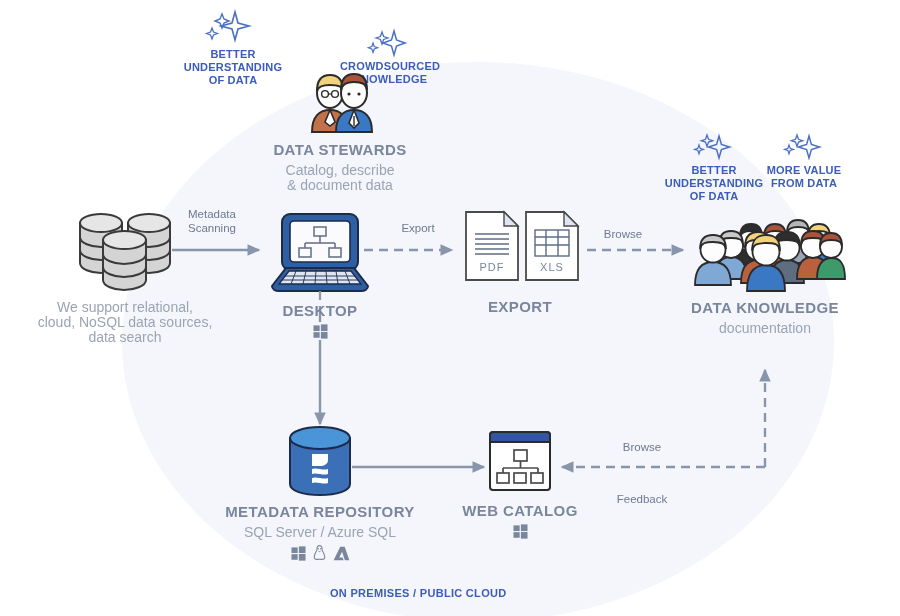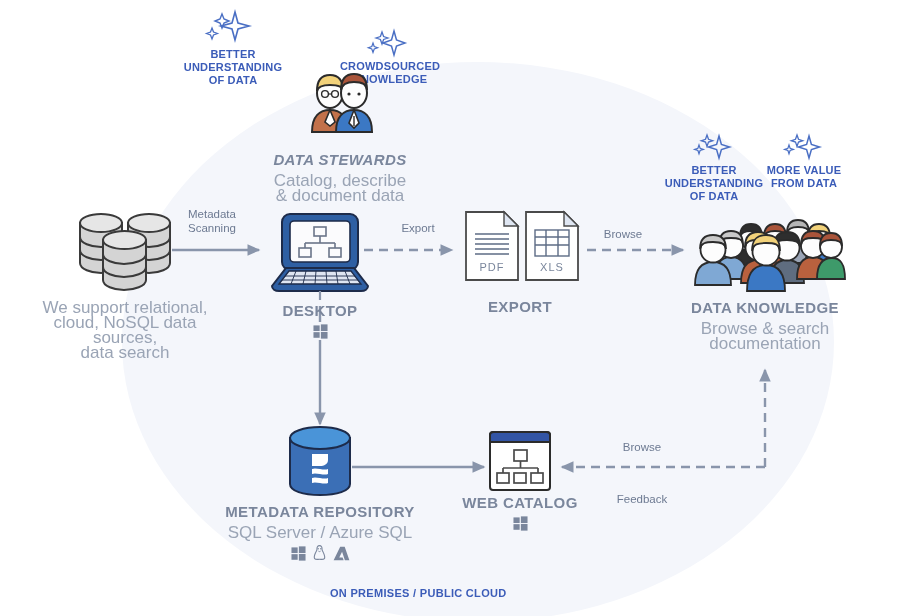--- a/index.html
+++ b/index.html
@@ -6,21 +6,21 @@
   body{width:900px;height:616px;overflow:hidden;
        font-family:"Liberation Sans","DejaVu Sans",sans-serif;}
   #stage{position:relative;width:900px;height:616px;background:#fff;}
 
   .blob{position:absolute;background:#f4f6fb;border-radius:50%;}
   #blob-main{left:122px;top:62px;width:712px;height:560px;}
 
   .node{position:absolute;text-align:center;}
   .title{font-size:15px;font-weight:bold;color:#7a869c;letter-spacing:.4px;
          white-space:nowrap;}
-  .sub{font-size:17px;color:#9aa4b5;line-height:15px;margin-top:5px;}
+  .sub{font-size:14px;color:#9aa4b5;line-height:15px;margin-top:5px;}
   .badge{font-size:11px;font-weight:bold;color:#3b5cb8;line-height:13px;
          letter-spacing:.2px;text-align:center;white-space:nowrap;}
   .arrow-label{position:absolute;font-size:11.5px;color:#6d7a92;
                white-space:nowrap;line-height:14px;text-align:center;}
   .bottom-label{position:absolute;font-size:11px;font-weight:bold;
                 color:#3b5cb8;letter-spacing:.3px;white-space:nowrap;}
   svg{display:block;overflow:visible;}
   .osrow{display:flex;justify-content:center;align-items:center;gap:7px;margin-top:5px;}
 </style>
 </head>
@@ -129,21 +129,21 @@
       <line x1="36.4" y1="34" x2="39.6" y2="34" stroke="#2b2b2b" stroke-width="1.2"></line>
 
       <path d="M44,72 C44,56 52,50 62,50 C72,50 80,56 80,72 Z" fill="#3b78c4" stroke="#2b2b2b" stroke-width="2"></path>
       <path d="M62,50 L57,63 L62,68 L67,63 Z" fill="#fff" stroke="#2b2b2b" stroke-width="1.6"></path>
       <line x1="62" y1="56" x2="62" y2="66" stroke="#2b2b2b" stroke-width="1.4"></line>
       <ellipse cx="62" cy="33" rx="13" ry="15" fill="#fdfdfd" stroke="#2b2b2b" stroke-width="2"></ellipse>
       <path d="M49,30 C49,17 56,14 62,14 C69,14 75,18 75,30 C75,24 69,22 62,22 C55,22 50,24 49,30 Z" fill="#a9543a" stroke="#2b2b2b" stroke-width="2"></path>
       <circle cx="57" cy="34" r="1.6" fill="#2b2b2b"></circle>
       <circle cx="67" cy="34" r="1.6" fill="#2b2b2b"></circle>
     </svg>
-    <div class="title" style="margin-top:16px;font-style:italic;">DATA STEWARDS</div>
+    <div class="title" style="margin-top:6px;">DATA STEWARDS</div>
     <div class="sub">
       <div>Catalog, describe</div>
       <div>&amp; document data</div>
     </div>
   </div>
 
   <div class="node" style="left:25px;top:205px;width:200px;">
     <svg width="110" height="90" viewBox="0 0 110 90" style="margin:0 auto;">
       <g fill="#d4d4d4" stroke="#3a3a3a" stroke-width="2">
         <path d="M10,18 L10,58 C10,64 21,68 31,68 C41,68 52,64 52,58 L52,18 Z"></path>
@@ -274,21 +274,20 @@
         <circle cx="81" cy="47" r="13.5" fill="#fdfdfd"></circle>
           <path d="M67,46 C67,33 73,30 81,30 C89,30 95,33 95,46 C95,39 89,38 81,38 C73,38 68,39 67,46 Z" fill="#f2d27a"></path>
 
         <path d="M10,80 C10,63 18,57 28,57 C38,57 46,63 46,80 Z" fill="#7fa8d4"></path>
         <circle cx="28" cy="45" r="12.5" fill="#fdfdfd"></circle>
           <path d="M15,44 C15,33 21,30 28,30 C35,30 41,33 41,44 C41,38 35,37 28,37 C21,37 16,38 15,44 Z" fill="#c9c9c9"></path>
       </g>
     </svg>
     <div class="title" style="margin-top:4px;">DATA KNOWLEDGE</div>
     <div class="sub">
-      <div>Browse &amp; search</div>
       <div>documentation</div>
     </div>
   </div>
 
   <div class="node" style="left:220px;top:424px;width:200px;">
     <svg width="76" height="75" viewBox="0 0 76 75" style="margin:0 auto;">
       <path d="M8,14 L8,60 C8,67 21,71 38,71 C55,71 68,67 68,60 L68,14 Z" fill="#3b6fb6" stroke="#1d2b4a" stroke-width="2"></path>
       <ellipse cx="38" cy="14" rx="30" ry="11" fill="#4a94d8" stroke="#1d2b4a" stroke-width="2"></ellipse>
       <g fill="#ffffff">
         <path d="M30,30 L46,30 L46,36 C46,40 42,42 38,42 L30,42 Z"></path>
@@ -327,21 +326,21 @@
         <rect x="30" y="22" width="13" height="11"></rect>
         <line x1="36.5" y1="33" x2="36.5" y2="40"></line>
         <line x1="19" y1="40" x2="54" y2="40"></line>
         <line x1="19" y1="40" x2="19" y2="45"></line>
         <line x1="54" y1="40" x2="54" y2="45"></line>
         <rect x="13" y="45" width="12" height="10"></rect>
         <rect x="30" y="45" width="12" height="10"></rect>
         <rect x="47" y="45" width="12" height="10"></rect>
       </g>
     </svg>
-    <div class="title" style="">WEB CATALOG</div>
+    <div class="title" style="margin-top:8px;">WEB CATALOG</div>
     <div class="osrow">
       <svg width="15" height="15" viewBox="0 0 16 16">
         <rect x="0.5" y="1.5" width="6.6" height="6" fill="#7a869c"></rect>
         <rect x="8.4" y="0.4" width="7.1" height="7.1" fill="#7a869c"></rect>
         <rect x="0.5" y="8.7" width="6.6" height="6" fill="#7a869c"></rect>
         <rect x="8.4" y="8.5" width="7.1" height="7.1" fill="#7a869c"></rect>
       </svg>
     </div>
   </div>
 

